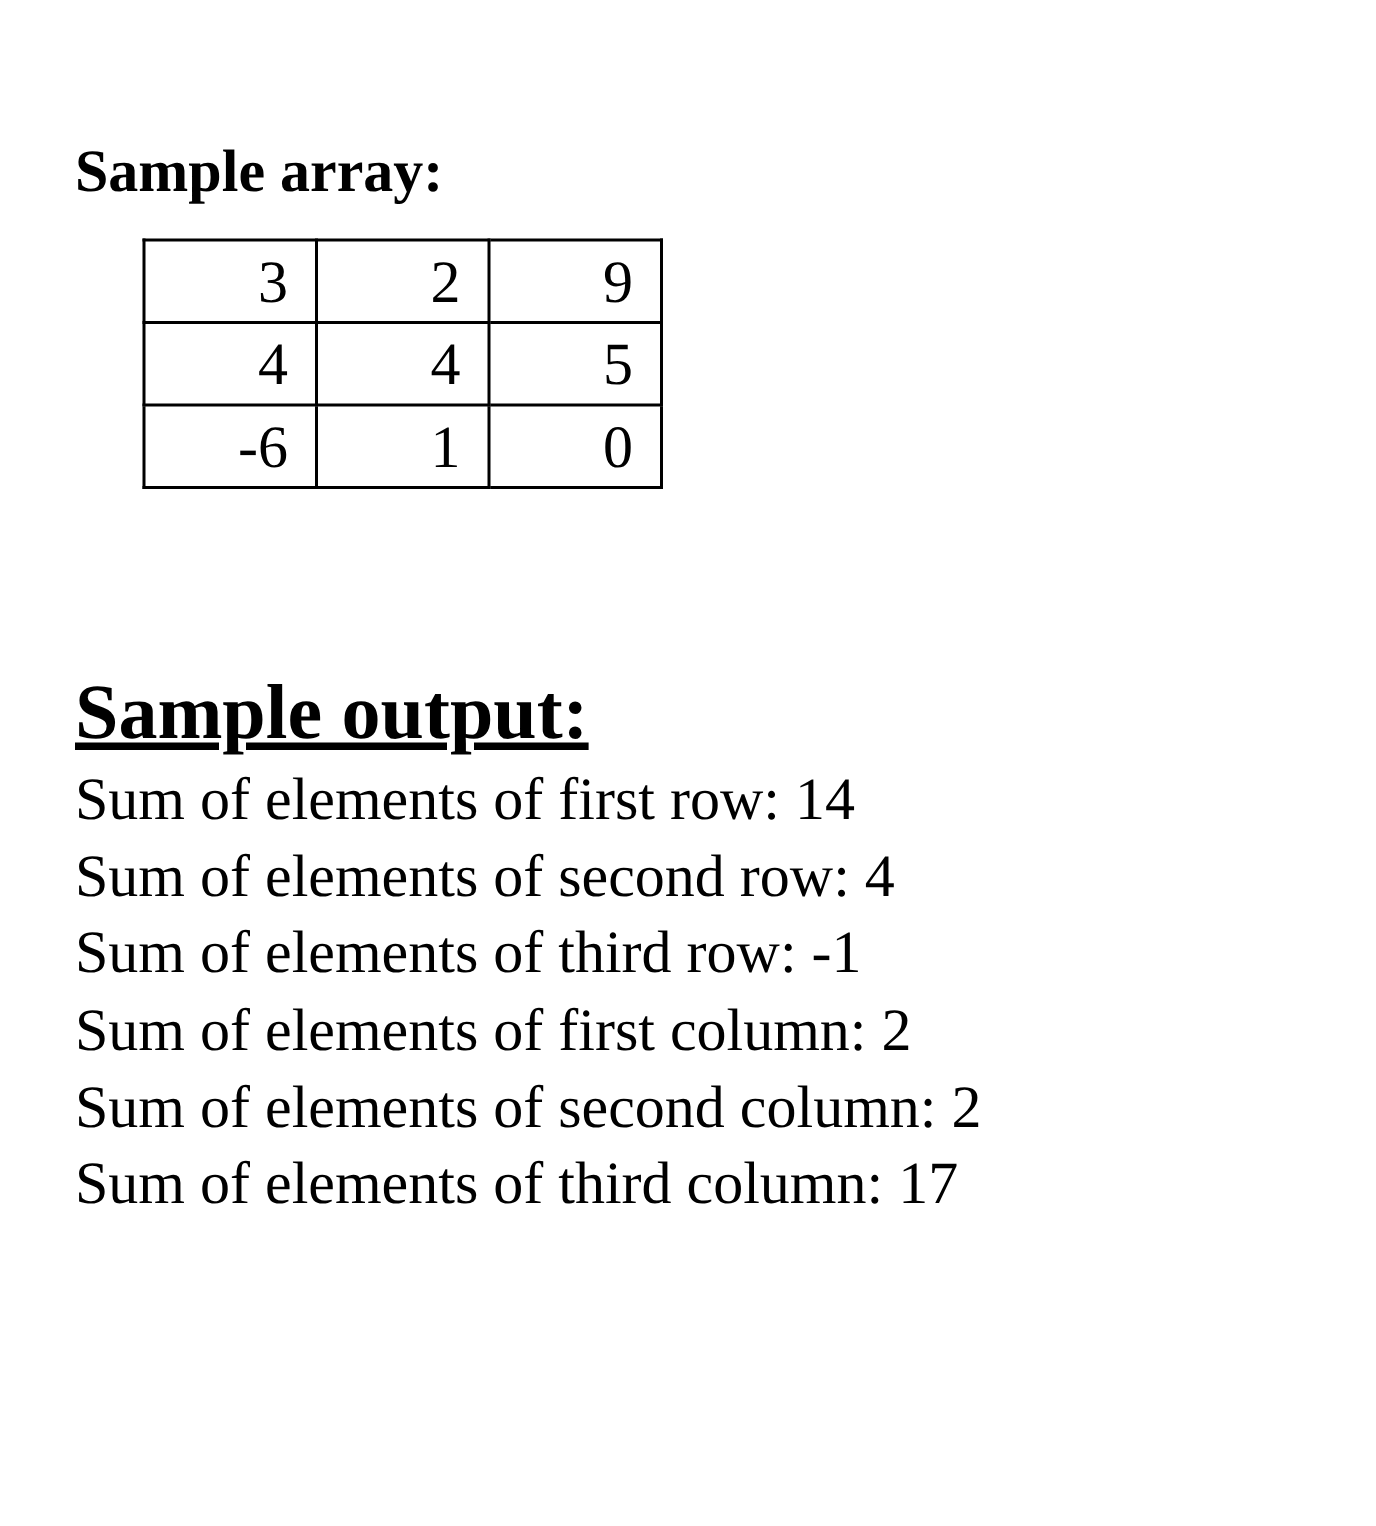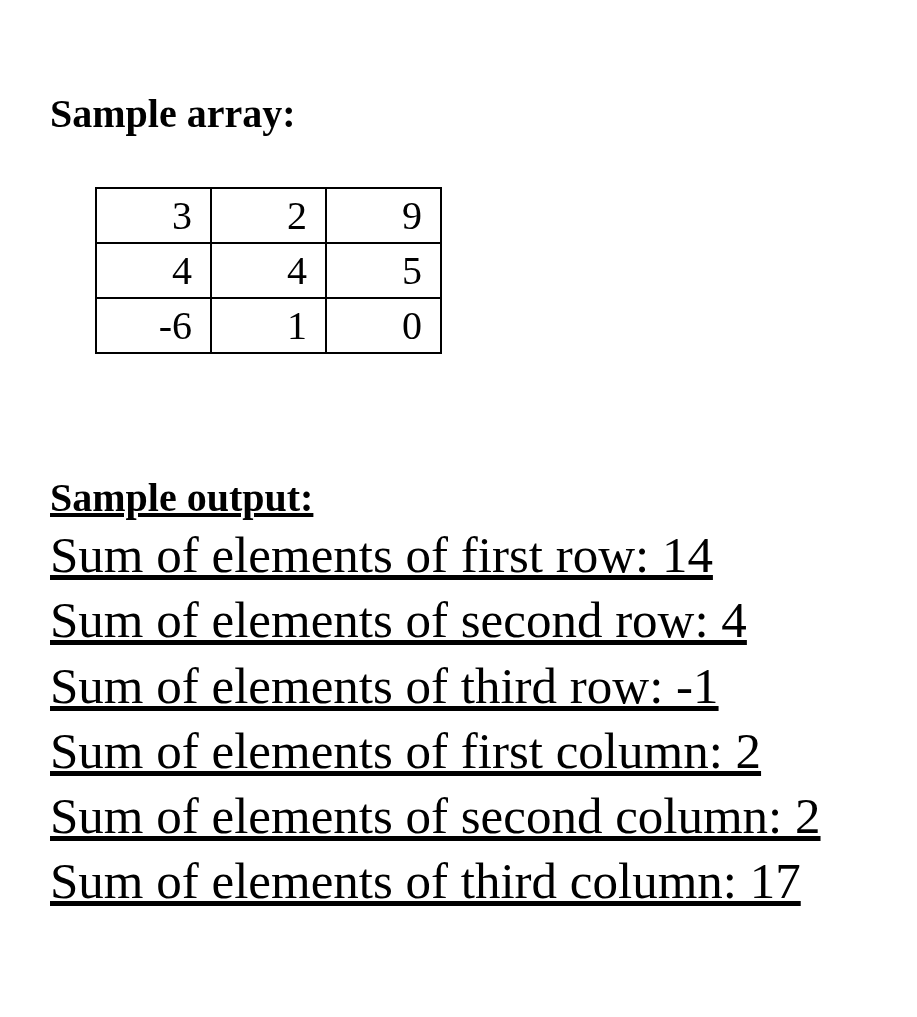--- a/index.html
+++ b/index.html
@@ -10,45 +10,44 @@
     body {
       background: #ffffff;
       font-family: "Times New Roman", Times, serif;
       padding: 90px 50px;
       font-size: 40px;
       color: #000000;
     }
     .heading-bold {
       font-weight: bold;
       font-size: 40px;
-      margin-bottom: 50px;
+      margin-bottom: 22px;
     }
     .array-table {
       border-collapse: collapse;
       margin-left: 45px;
       margin-bottom: 120px;
     }
     .array-table td {
       border: 2px solid #000000;
       width: 115px;
       height: 55px;
       text-align: right;
       padding-right: 18px;
       font-size: 40px;
     }
     .heading-underline {
       font-weight: bold;
       text-decoration: underline;
-      font-size: 40px;
+      font-size: 52px;
       margin-bottom: 2px;
     }
     .output-line {
-      font-size: 51px;
+      font-size: 40px;
       line-height: 1.28;
-      text-decoration: underline;
     }
   </style>
 </head>
 <body>
 
 <div class="heading-bold">Sample array:</div>
 
 <table class="array-table">
   <tbody>
       <tr>

